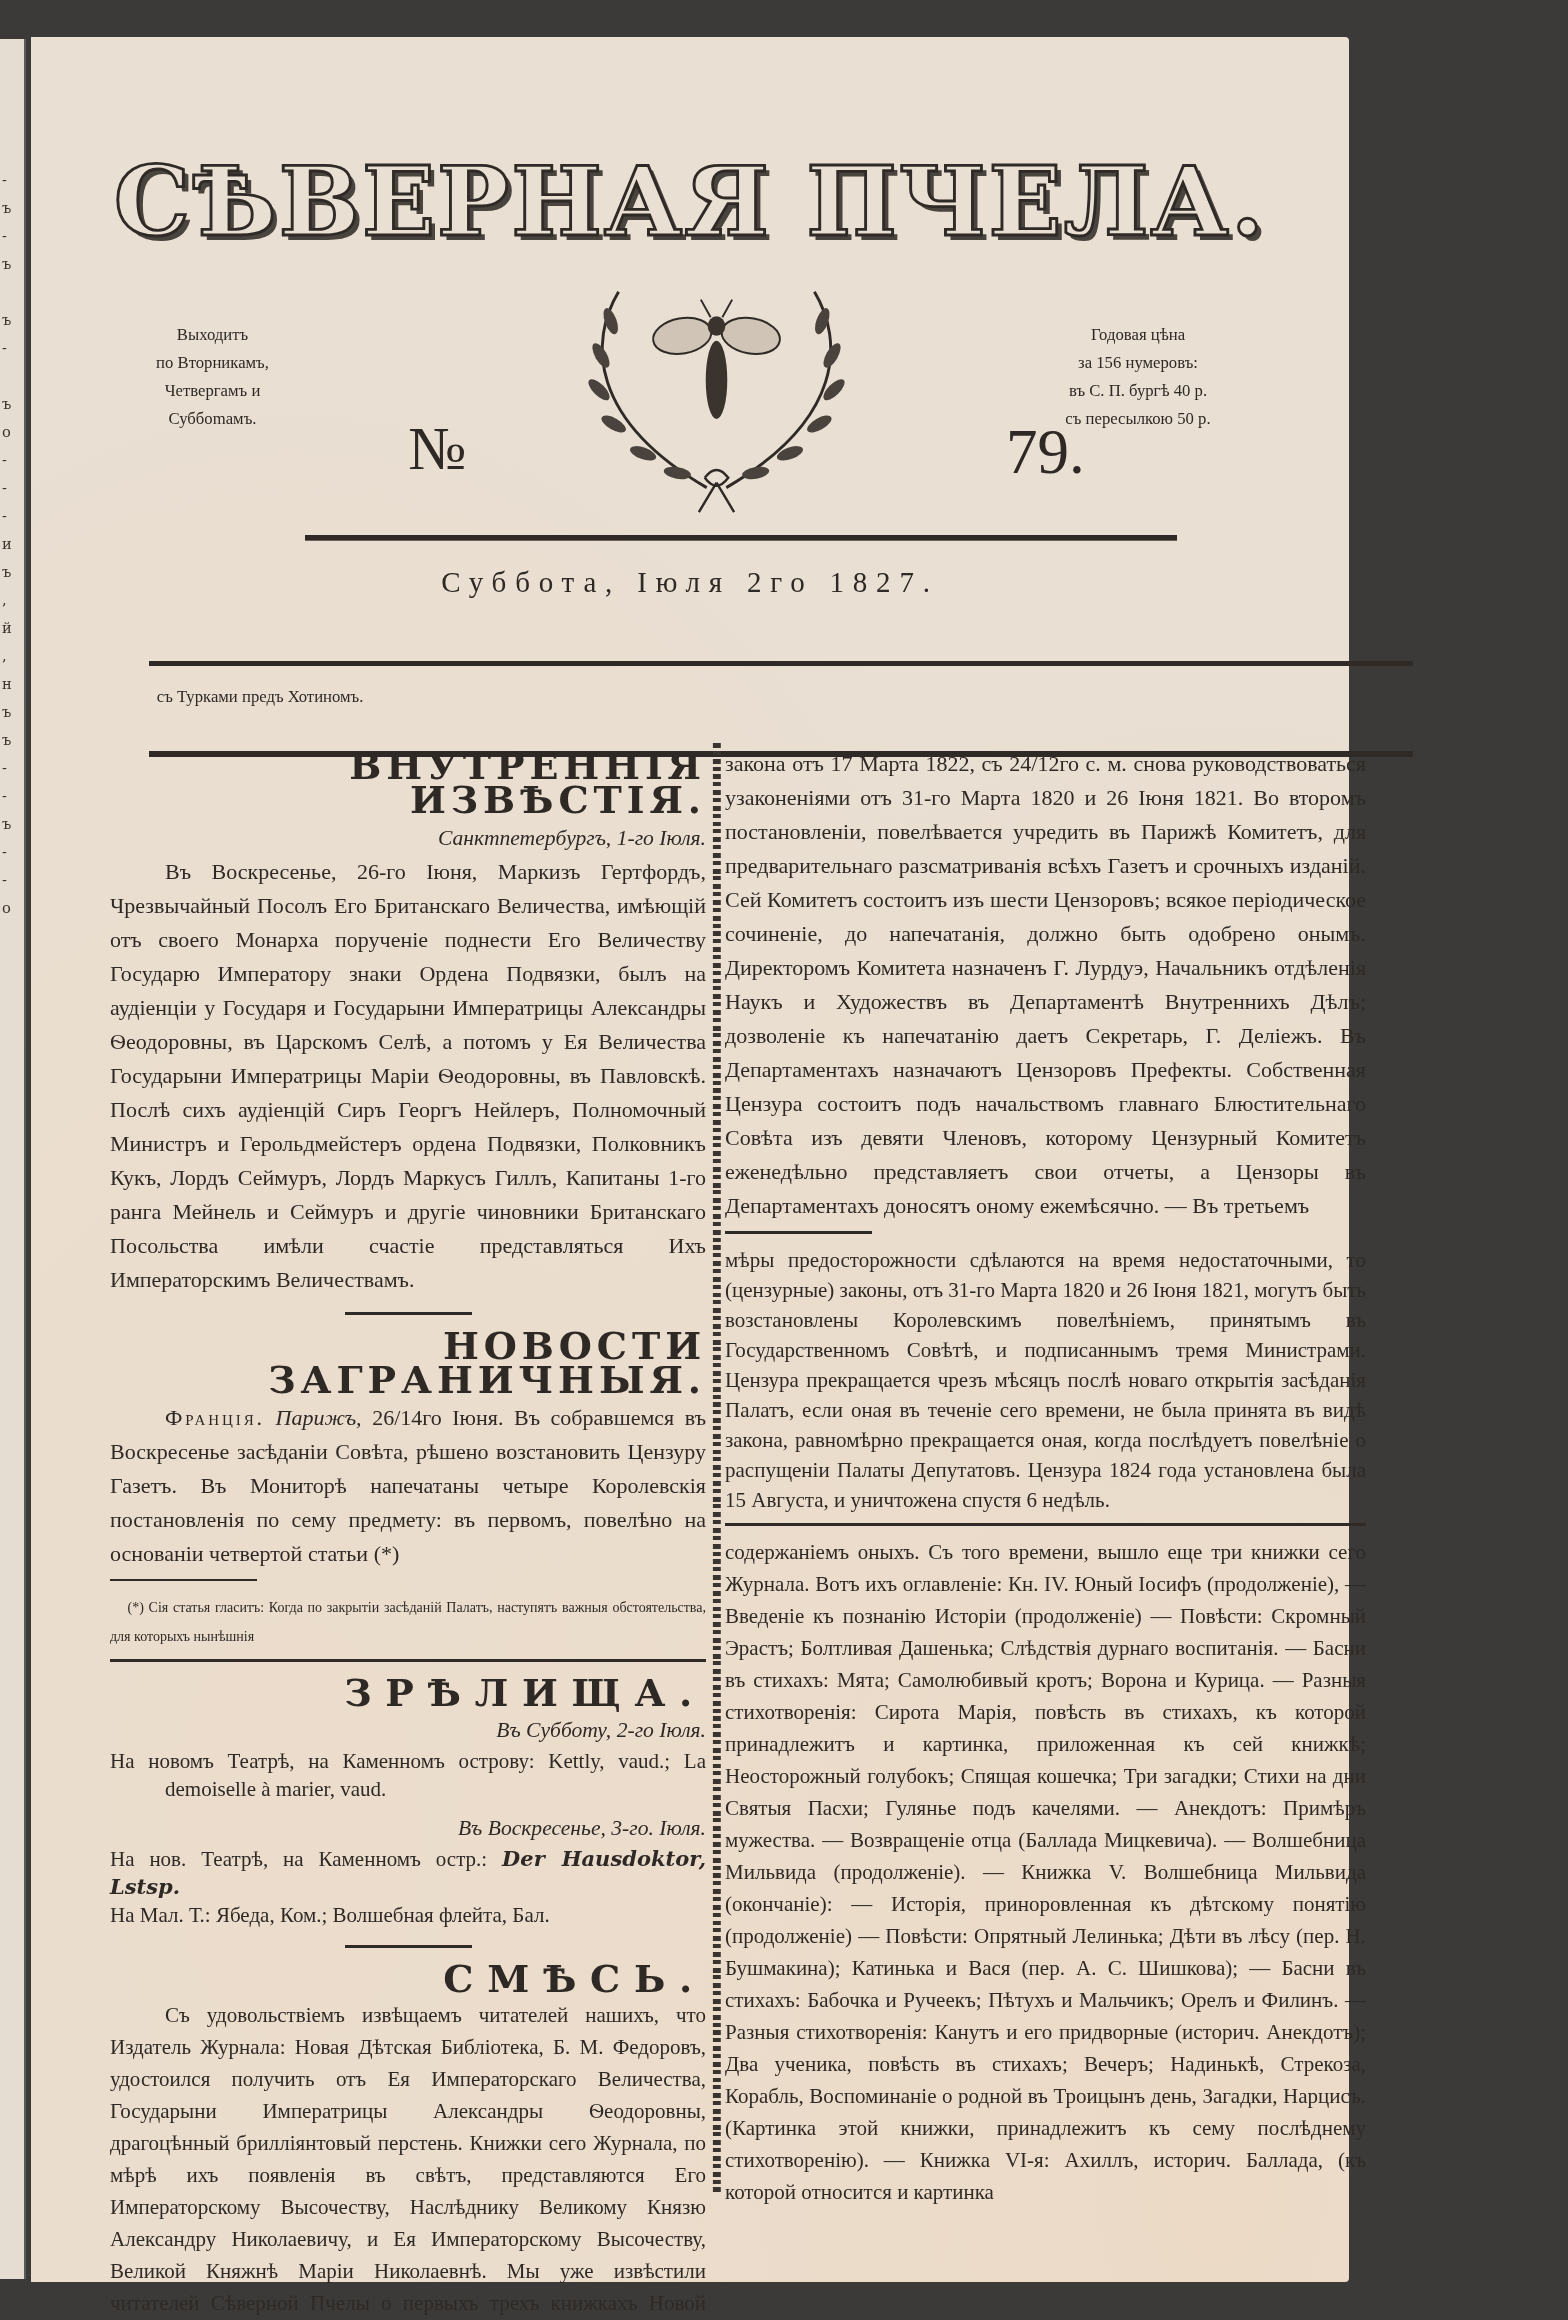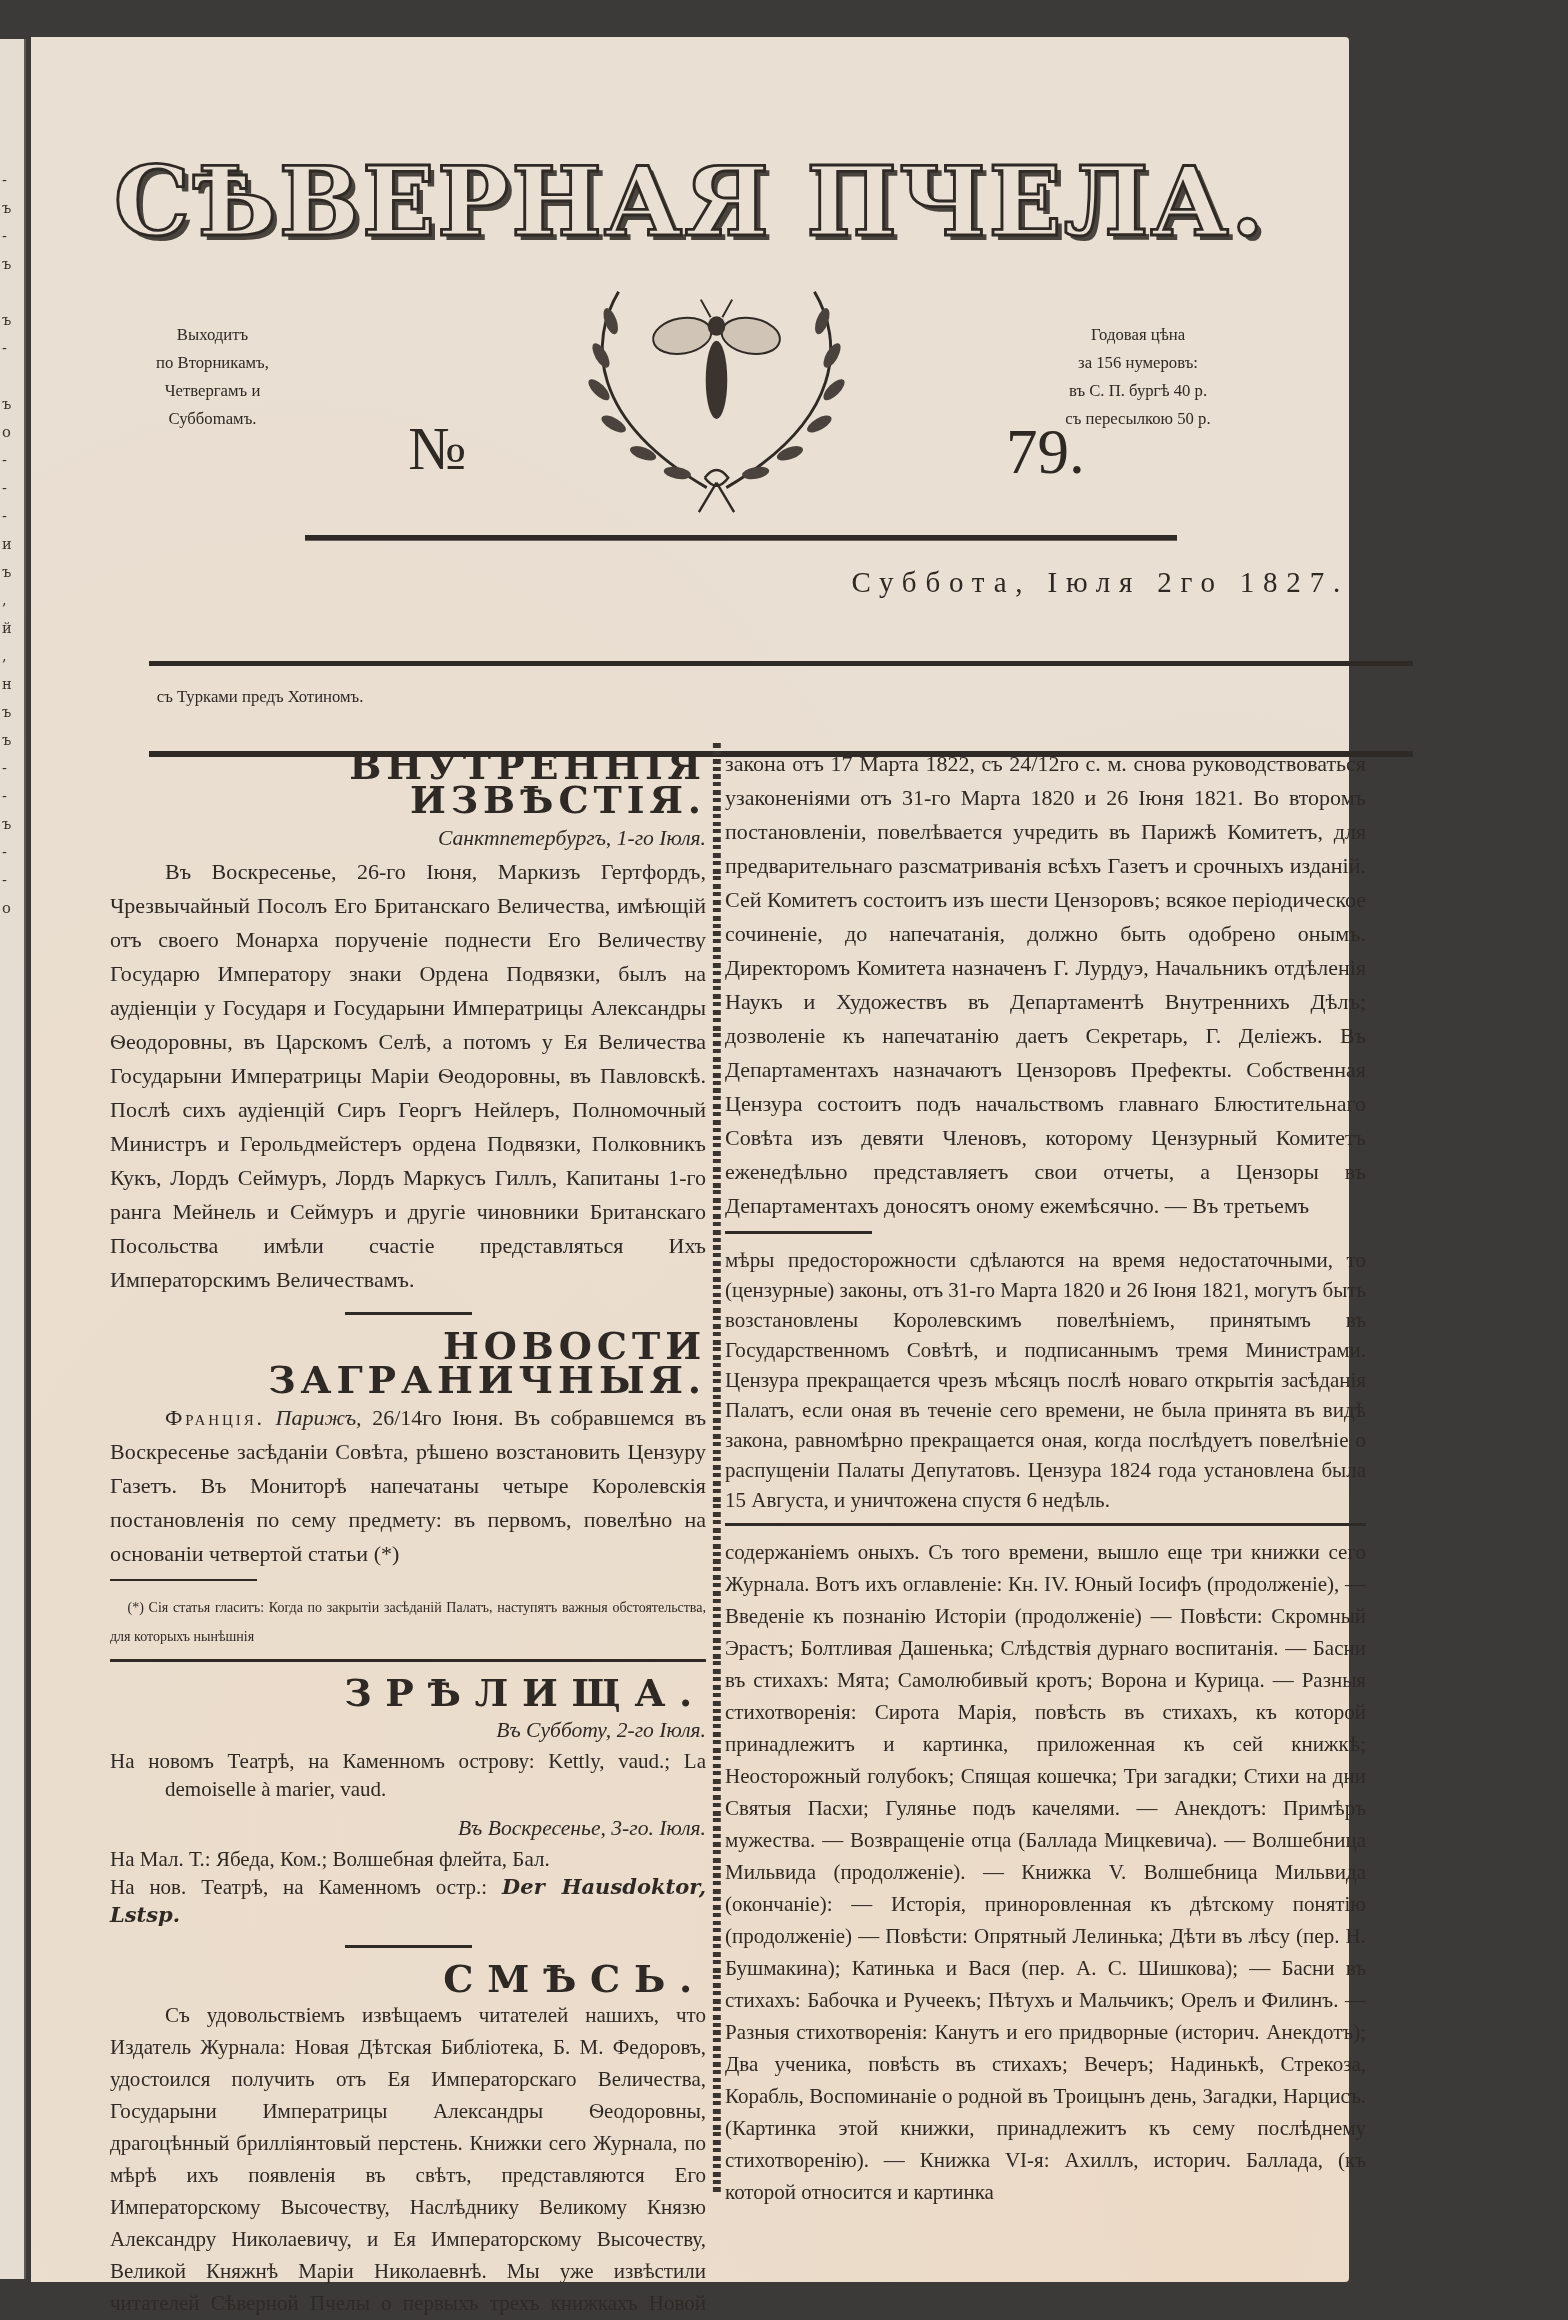--- a/index.html
+++ b/index.html
@@ -51,21 +51,21 @@
   .num-value {
     position:absolute; left:975px; top:379px; font-size:63px;
     font-family:"Liberation Serif", serif;
   }
   .emblem { position:absolute; left:519px; top:245px; width:333px; height:235px; }
   .rule-top {
     position:absolute; left:274px; width:872px; top:498px; height:4.9px;
     background:#2f2a26; border-bottom:1px solid #6a625b;
   }
   .dateline {
-    position:absolute; left:0; right:0; top:529px; text-align:right;
+    position:absolute; left:0; right:0; top:529px; text-align:center;
     font-size:29px; letter-spacing:8.8px; font-family:"Liberation Serif", serif;
   }
   .rule-mid {
     position:absolute; left:118px; width:1264px; top:624px; height:4.9px;
     background:#2f2a26;
   }
   .memory {
     position:absolute; left:118px; width:1264px; top:645px;
     font-size:16.7px; line-height:30px; font-family:"Liberation Serif", serif;
     text-align:justify;
@@ -222,25 +222,25 @@
   </p>
   <div class="fn-rule"></div>
   <p class="footnote">(*) Сія статья гласитъ: Когда по закрытіи засѣданій Палатъ, наступятъ важныя обстоятельства, для которыхъ нынѣшнія</p>
 
   <div class="full-rule"></div>
 
   <div class="section-head spaced">ЗРѢЛИЩА.</div>
   <p class="dateline-sub">Въ Субботу, 2-го Іюля.</p>
   <p class="small hanging">На новомъ Театрѣ, на Каменномъ острову: Kettly, vaud.; La demoiselle à marier, vaud.</p>
   <p class="dateline-sub" style="margin-top:7.8px">Въ Воскресенье, 3-го. Іюля.</p>
-  <p class="small">На Мал. Т.: Ябеда, Ком.; Волшебная флейта, Бал.</p>
   <p class="small">
     <span>На нов. Театрѣ, на Каменномъ остр.:</span>
     <span class="gothic">Der Hausdoktor, Lstsp.</span>
   </p>
+  <p class="small">На Мал. Т.: Ябеда, Ком.; Волшебная флейта, Бал.</p>
 
   <div class="short-rule"></div>
 
   <div class="section-head spaced">СМѢСЬ.</div>
   <p class="indent small" style="line-height:32px">Съ удовольствіемъ извѣщаемъ читателей нашихъ, что Издатель Журнала: Новая Дѣтская Библіотека, Б. М. Федоровъ, удостоился получить отъ Ея Императорскаго Величества, Государыни Императрицы Александры Ѳеодоровны, драгоцѣнный бриллiянтовый перстень. Книжки сего Журнала, по мѣрѣ ихъ появленія въ свѣтъ, представляются Его Императорскому Высочеству, Наслѣднику Великому Князю Александру Николаевичу, и Ея Императорскому Высочеству, Великой Княжнѣ Маріи Николаевнѣ. Мы уже извѣстили читателей Сѣверной Пчелы о первыхъ трехъ книжкахъ Новой Дѣтской Библіотеки, и ознакомили ихъ съ занимательнымъ и полезнымъ</p>
 </div>
 
 <div class="divider"></div>
 
 <div class="col col-right">

